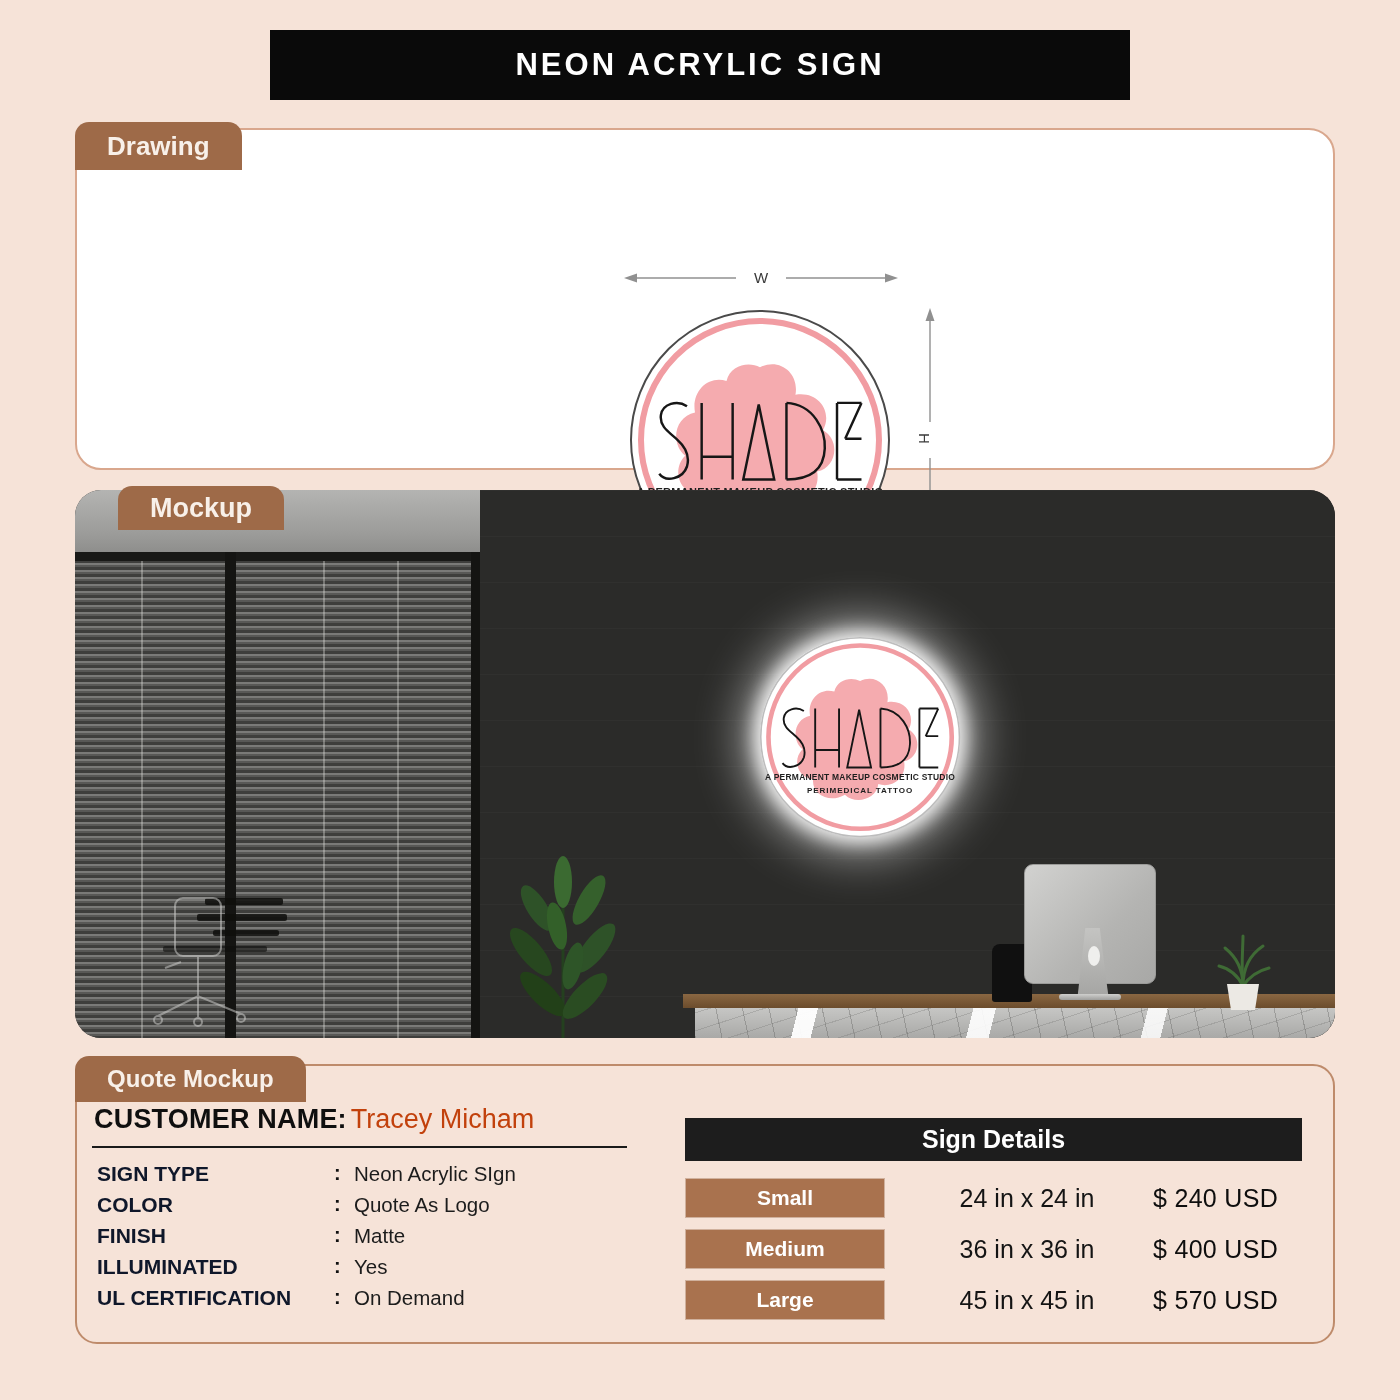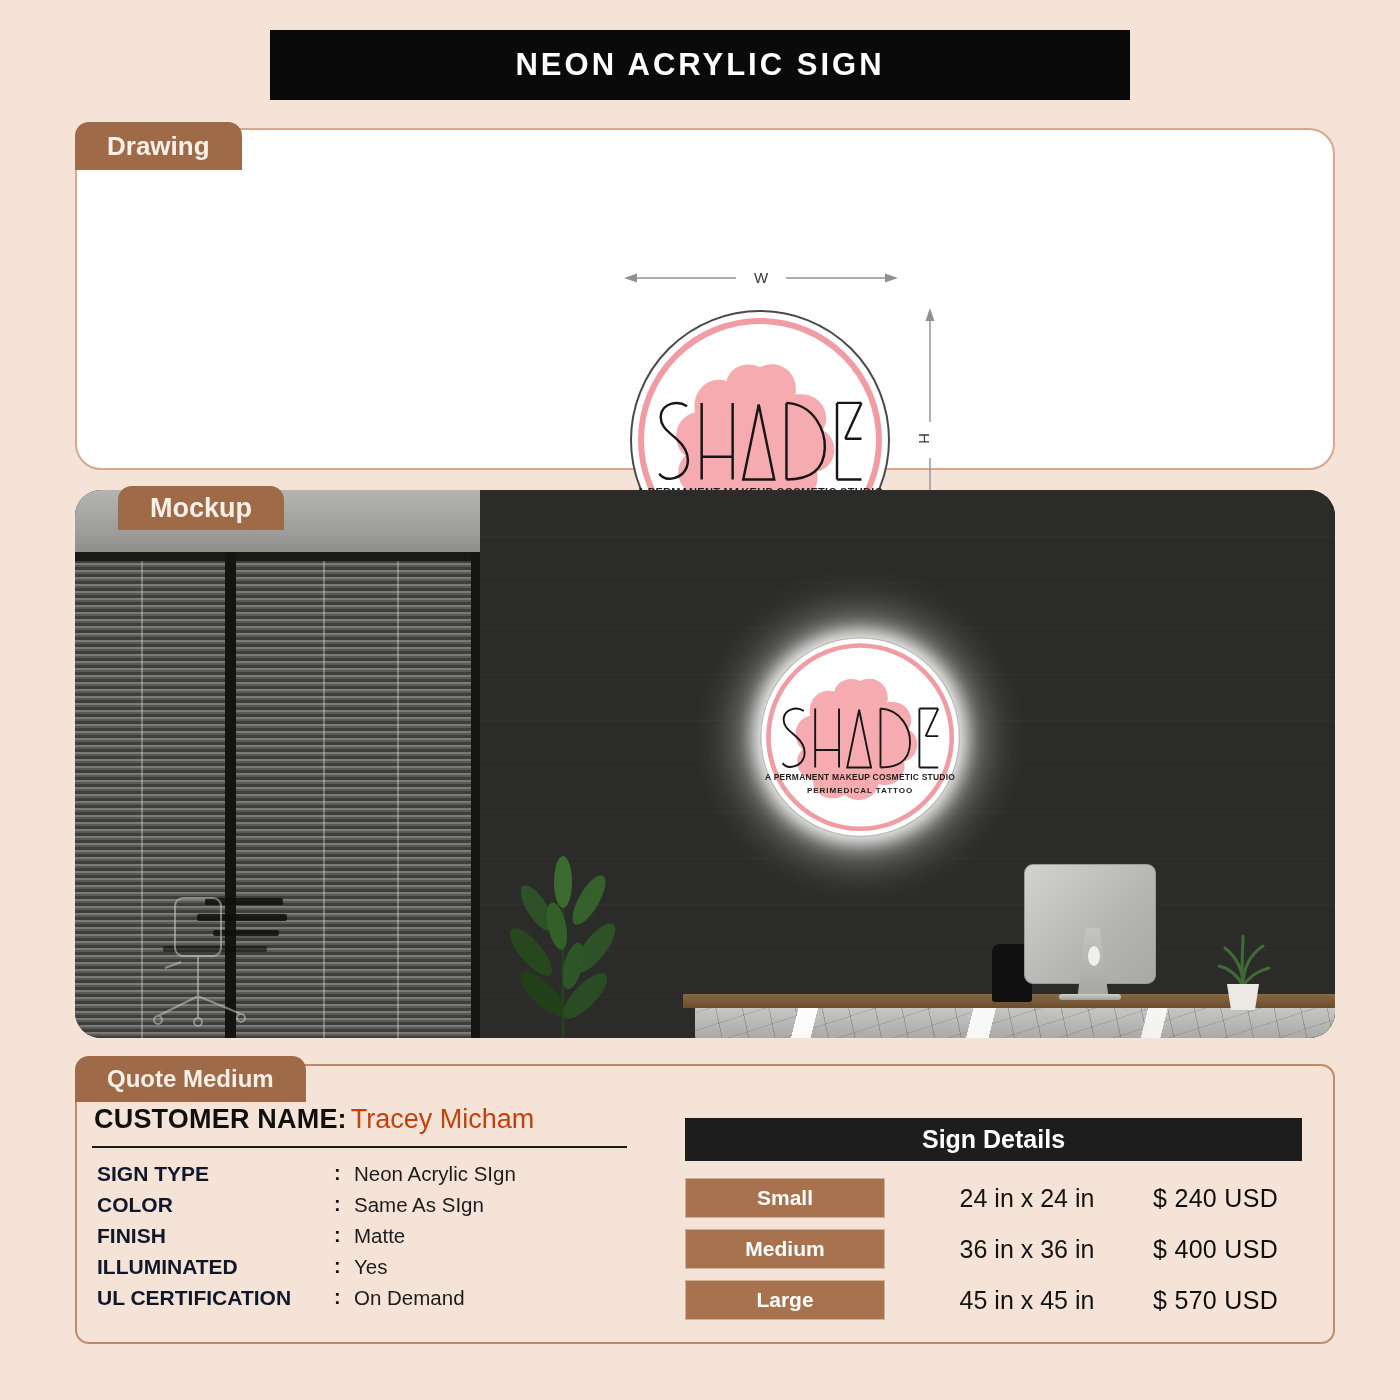--- a/index.html
+++ b/index.html
@@ -127,21 +127,21 @@
   }
   .monitor-base{
     position:absolute;left:984px;top:504px;width:62px;height:6px;border-radius:3px;
     background:linear-gradient(180deg,#CFCFCD,#9E9E9C);
   }
   .plant-svg{position:absolute;}
   .chair-sil{position:absolute;left:48px;top:398px;opacity:.55;}
   
   .quote-panel{
     position:absolute;left:75px;top:1064px;width:1260px;height:280px;
-    background:#F6E3D8;border:2px solid #BE8B6B;border-radius:14px;
+    background:#F6E3D8;border:2px solid #BE8B6B;border-radius:22px;
     box-sizing:border-box;z-index:2;
   }
   .cust-row{position:absolute;left:17px;top:38px;display:flex;align-items:baseline;}
   .cust-label{font-size:27px;font-weight:700;color:#0F0F0F;letter-spacing:.2px;}
   .cust-name{font-size:27px;font-weight:500;color:#c2410c;margin-left:4px;}
   .cust-underline{position:absolute;left:15px;top:80px;width:535px;border-bottom:2px solid #1A1A1A;}
   .specs{position:absolute;left:20px;top:92px;}
   .spec-row{display:grid;grid-template-columns:237px 16px auto;height:31px;align-items:center;}
   .spec-label{font-size:21px;font-weight:700;color:#0f172a;}
   .spec-colon{font-size:20px;font-weight:700;color:#101010;}
@@ -315,40 +315,40 @@
         <path d="M30,58 C30,38 38,26 50,18"></path>
         <path d="M30,58 C28,36 30,20 30,8"></path>
         <path d="M30,58 C24,46 14,40 6,38"></path>
         <path d="M30,58 C38,46 48,42 56,40"></path>
       </g>
       <path d="M14,56 L46,56 L42,82 L18,82 Z" fill="#ECE9E4"></path>
     </svg>
   </div>
 
   <div class="tab quote">
-    <span>Quote Medium</span>
+    <span>Quote Mockup</span>
   </div>
   <div class="quote-panel">
 
     <div class="cust-row">
       <span class="cust-label">CUSTOMER NAME:</span>
       <span class="cust-name">Tracey Micham</span>
     </div>
     <div class="cust-underline"></div>
 
     <div class="specs">
       <div class="spec-row">
         <span class="spec-label">SIGN TYPE</span>
         <span class="spec-colon">:</span>
         <span class="spec-value">Neon Acrylic SIgn</span>
       </div>
       <div class="spec-row">
         <span class="spec-label">COLOR</span>
         <span class="spec-colon">:</span>
-        <span class="spec-value">Same As SIgn</span>
+        <span class="spec-value">Quote As Logo</span>
       </div>
       <div class="spec-row">
         <span class="spec-label">FINISH</span>
         <span class="spec-colon">:</span>
         <span class="spec-value">Matte</span>
       </div>
       <div class="spec-row">
         <span class="spec-label">ILLUMINATED</span>
         <span class="spec-colon">:</span>
         <span class="spec-value">Yes</span>

